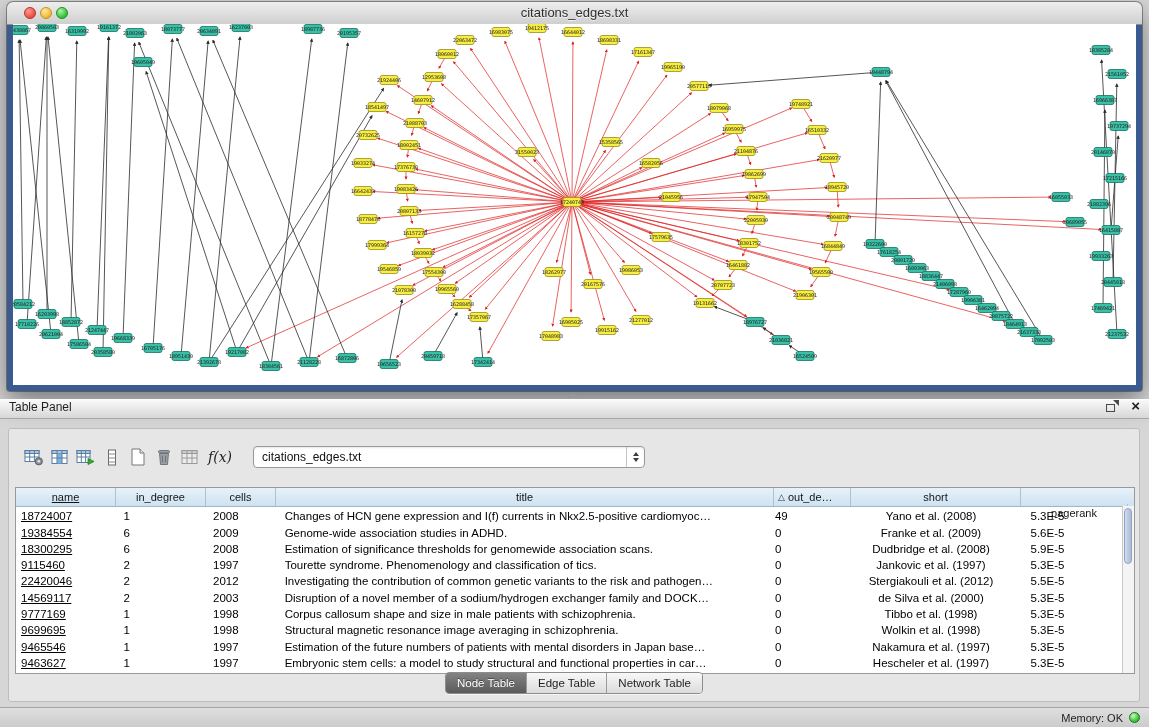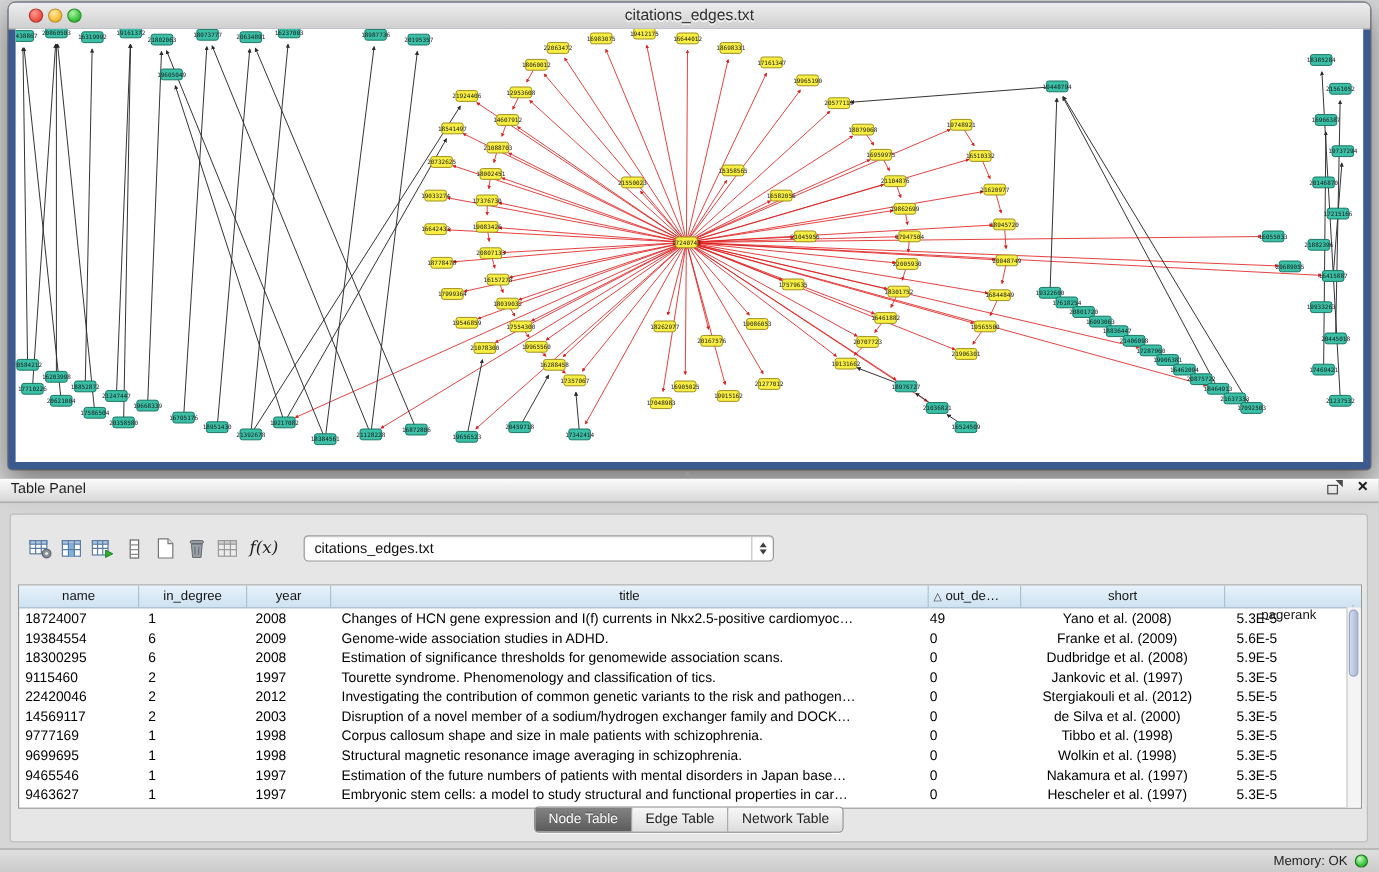--- a/index.html
+++ b/index.html
@@ -60,21 +60,21 @@
     background:#fff;border:1px solid #999;}
   .thead{display:flex;height:18px;background:linear-gradient(#e7f2fa,#cde2f1);
     border-bottom:1px solid #9fb6c9;font-size:11px;color:#151515;}
   .hcell{display:flex;align-items:center;justify-content:center;height:100%;
     border-right:1px solid #abc2d4;box-sizing:border-box;white-space:nowrap;overflow:hidden;}
   .hcell.c4{justify-content:flex-start;padding-left:4px;}
   .sort-tri{margin-right:3px;font-size:9px;color:#333;}
   .tbody{position:absolute;left:0;top:18px;right:12px;bottom:0;overflow:hidden;}
   .trow{display:flex;height:16.3px;align-items:flex-end;font-size:11.5px;color:#000;}
   .cell{white-space:nowrap;overflow:hidden;box-sizing:border-box;}
-  .c0{width:100px;}  .cell.c0{padding-left:5px;}
+  .c0{width:100px;text-decoration:underline;}  .cell.c0{padding-left:5px;}
   .c1{width:90px;}  .cell.c1{padding-left:8px;}
   .c2{width:70px;}  .cell.c2{padding-left:8px;margin-top:33px;}
   .c3{width:498px;} .cell.c3{padding-left:10px;}
   .c4{width:77px;}  .cell.c4{padding-left:5px;}
   .c5{width:170px;} .cell.c5{text-align:center;}
   .c6{width:107px;margin-top:16px;} .cell.c6{padding-left:15px;}
   .vscroll{position:absolute;top:18px;right:0;bottom:0;width:12px;background:#f4f4f4;border-left:1px solid #c9c9c9;box-sizing:border-box;}
   .vthumb{position:absolute;top:2px;left:1px;width:8px;height:56px;border-radius:5px;
     background:linear-gradient(90deg,#d3dcee,#a9b9d5);border:1px solid #94a4c0;box-sizing:border-box;}
 
@@ -854,21 +854,21 @@
 
   <div class="tablebox">
     <div class="thead">
       <div class="hcell c0">
           <span>name</span>
         </div>
       <div class="hcell c1">
           <span>in_degree</span>
         </div>
       <div class="hcell c2">
-          <span>year</span>
+          <span>cells</span>
         </div>
       <div class="hcell c3">
           <span>title</span>
         </div>
       <div class="hcell c4">
           <span class="sort-tri">△</span>
           <span>out_de…</span>
         </div>
       <div class="hcell c5">
           <span>short</span>

